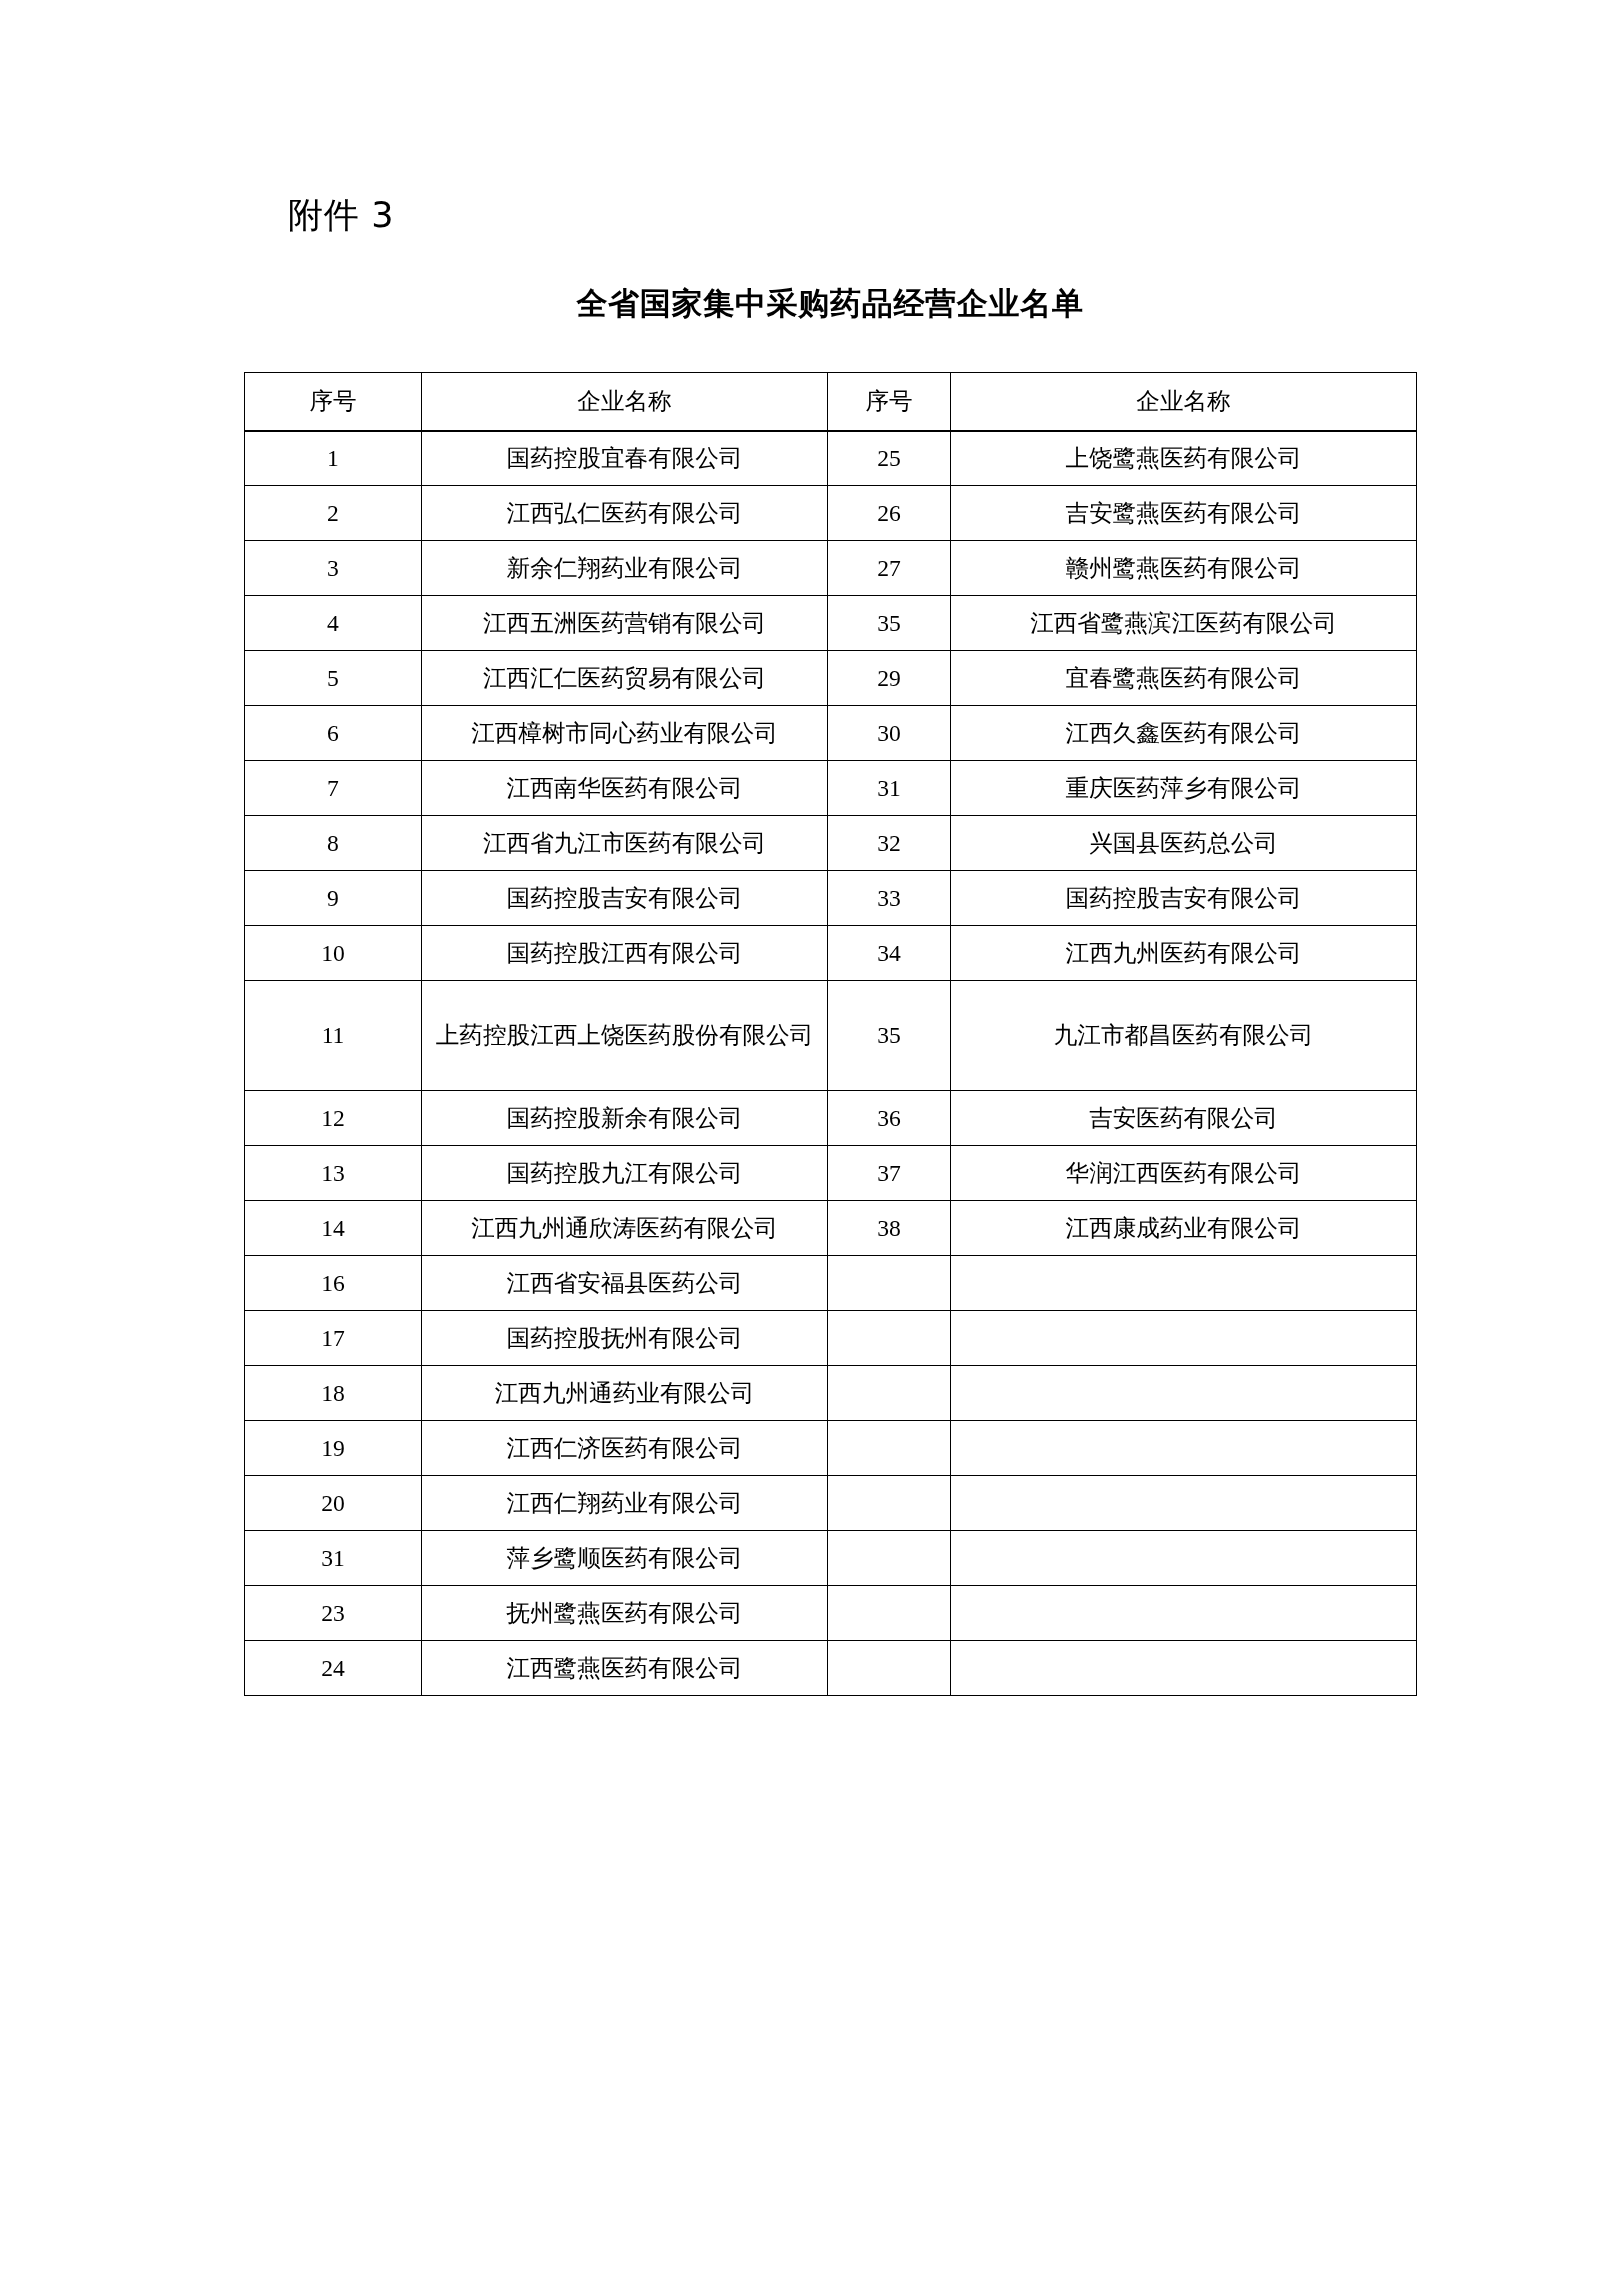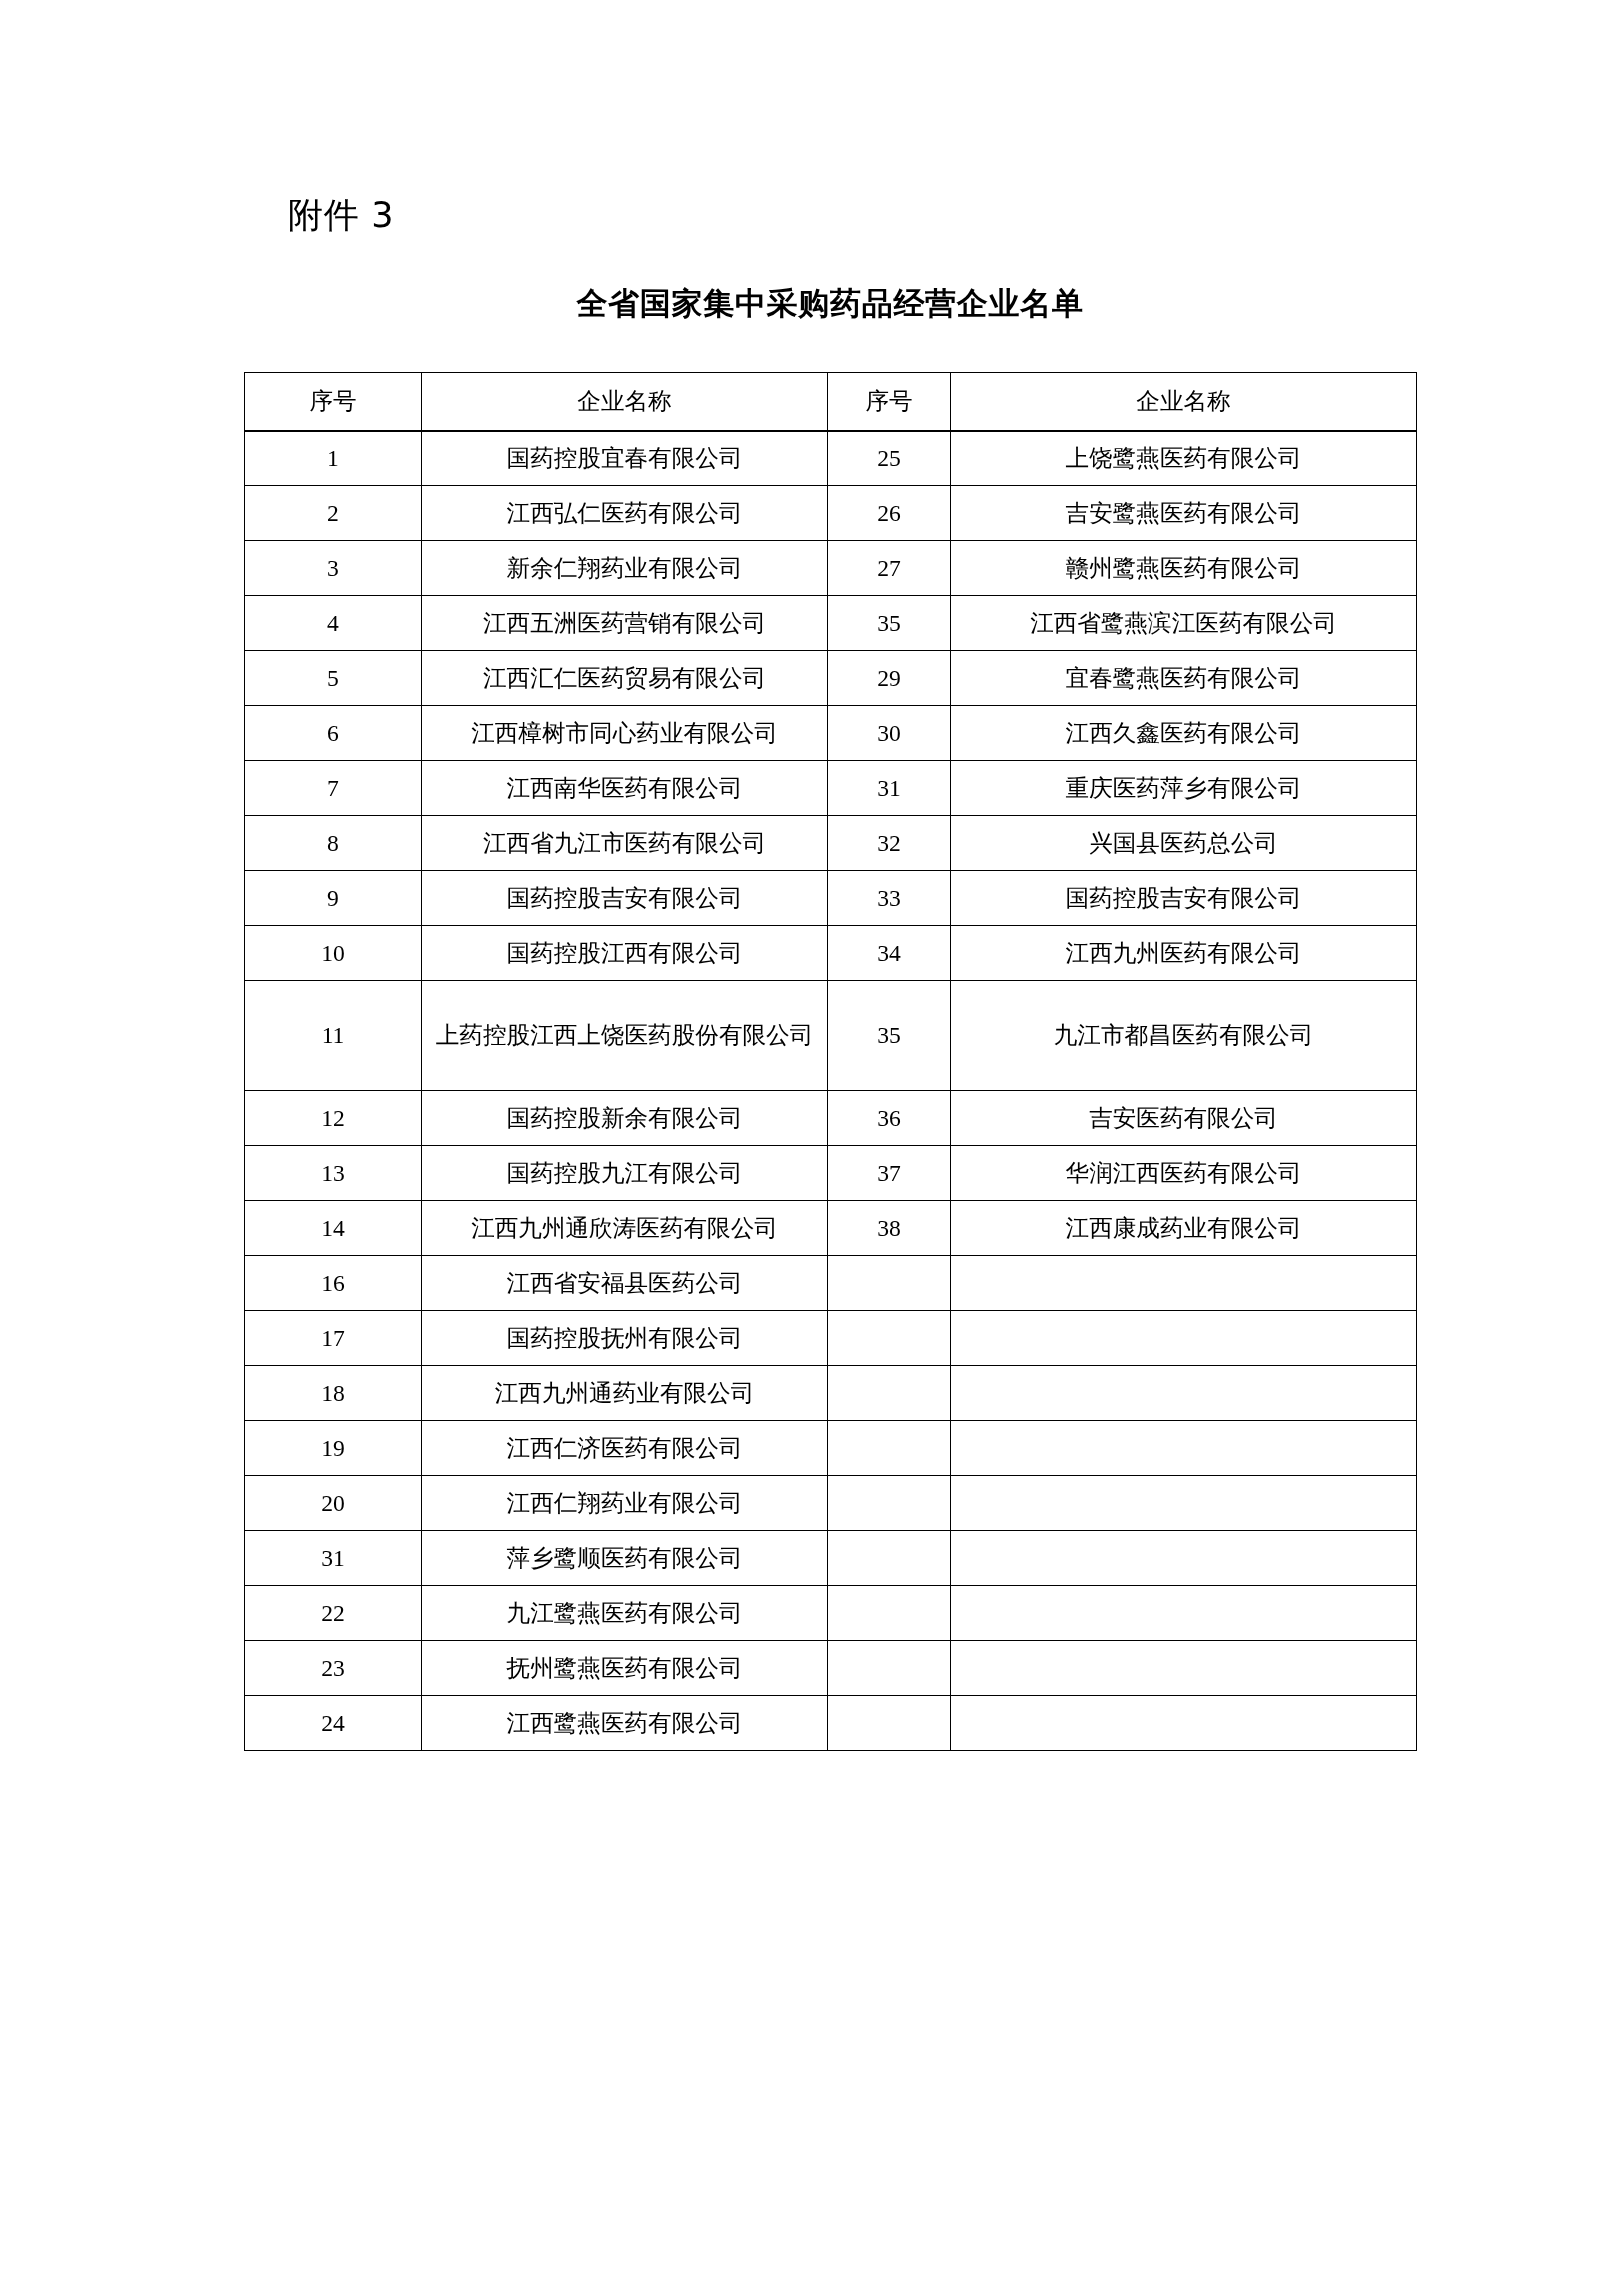--- a/index.html
+++ b/index.html
@@ -229,26 +229,20 @@
             <td class="num empty-cell"></td>
             <td class="empty-cell"></td>
           </tr>
           <tr>
             <td class="num">31</td>
             <td>萍乡鹭顺医药有限公司</td>
             <td class="num empty-cell"></td>
             <td class="empty-cell"></td>
           </tr>
           <tr>
-            <td class="num">22</td>
-            <td>九江鹭燕医药有限公司</td>
-            <td class="num empty-cell"></td>
-            <td class="empty-cell"></td>
-          </tr>
-          <tr>
             <td class="num">23</td>
             <td>抚州鹭燕医药有限公司</td>
             <td class="num empty-cell"></td>
             <td class="empty-cell"></td>
           </tr>
           <tr>
             <td class="num">24</td>
             <td>江西鹭燕医药有限公司</td>
             <td class="num empty-cell"></td>
             <td class="empty-cell"></td>

